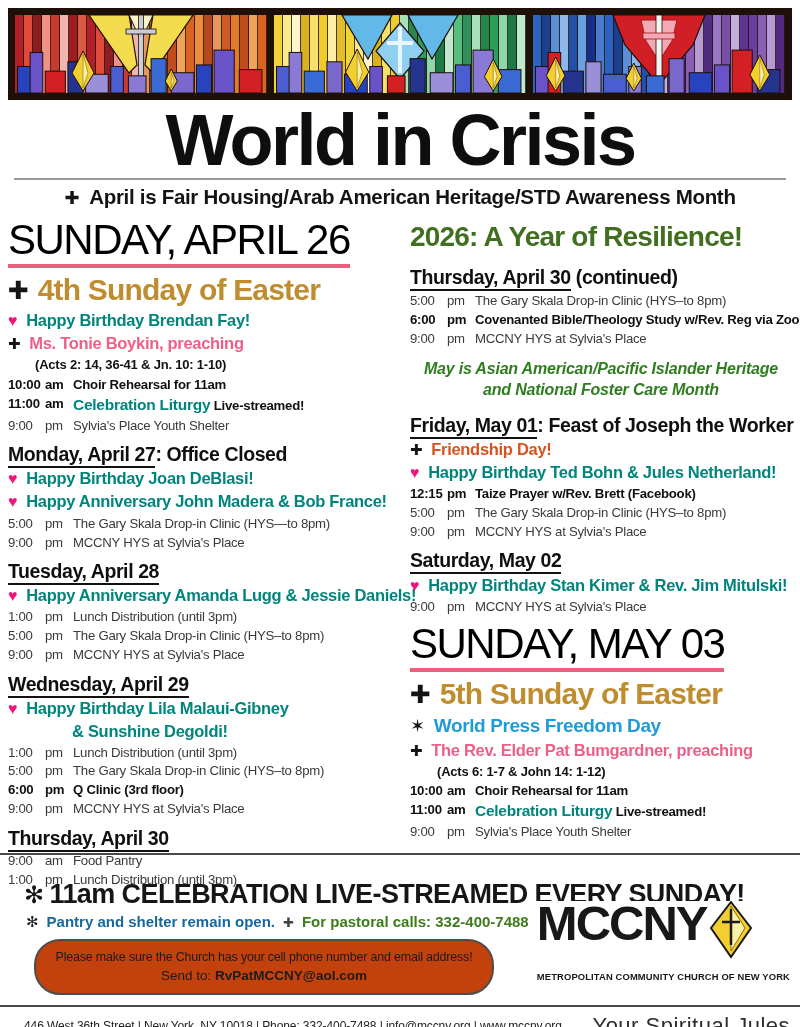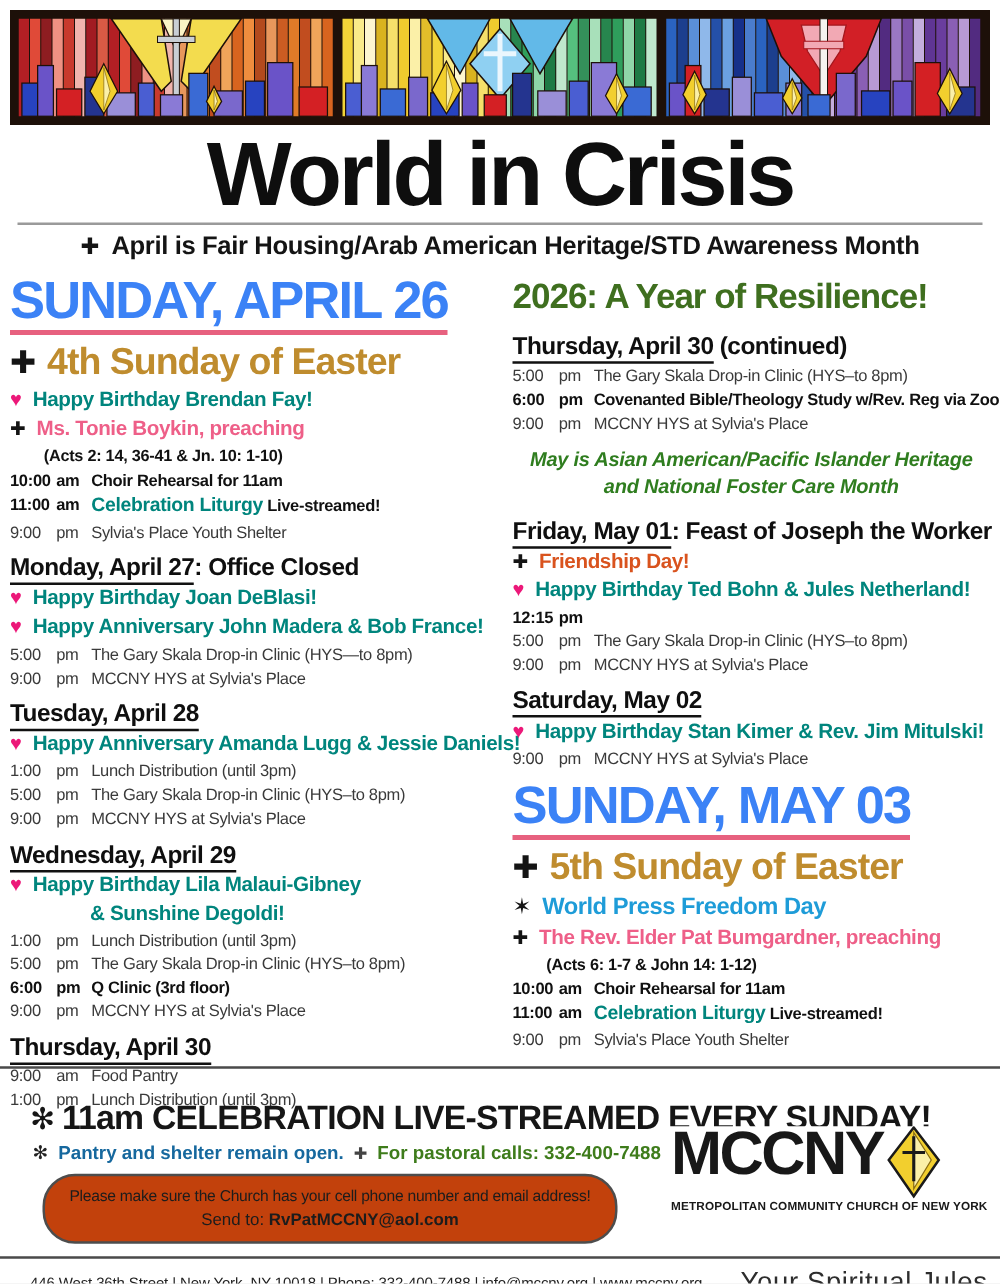--- a/index.html
+++ b/index.html
@@ -14,21 +14,21 @@
   .subtitle{display:flex;justify-content:center;align-items:baseline;gap:10px;font-weight:800;
             font-size:20.5px;letter-spacing:-0.3px;color:#141414;}
   .subtitle .sub-cross{font-size:18px;}
   
   .cols{display:flex;padding:0 8px;gap:12px;margin-top:10px;height:630px;}
   .col-left{width:390px;flex:none;}
   .col-right{flex:1;min-width:0;}
   .col-title{color:#3f6f1f;font-size:28px;font-weight:800;letter-spacing:-0.8px;margin:2px 0 12px 0;white-space:nowrap;}
   .sec{margin-bottom:8px;}
   .big-day{margin-bottom:6px;}
-  .big-day-text{display:inline-block;font-size:42px;font-weight:700;color:#3b82f6;letter-spacing:-1.5px;
+  .big-day-text{display:inline-block;font-size:42px;font-weight:400;color:#000000;letter-spacing:-1.5px;
                 line-height:1;border-bottom:4px solid #e7617f;padding-bottom:3px;}
   .day-head{font-size:19.5px;font-weight:800;letter-spacing:-0.4px;white-space:nowrap;color:#0f0f0f;
             margin-bottom:2px;line-height:1.25;}
   .day-ul{border-bottom:2.5px solid #111;padding-bottom:1px;}
   .feature{font-weight:bold;font-size:16.5px;white-space:nowrap;display:flex;gap:9px;align-items:baseline;
            line-height:1.26;letter-spacing:-0.3px;margin:2px 0;}
   .feature .f-icon{flex:none;}
   .feature.xl{margin:3px 0 2px 0;}
   .feature.xl .f-text{font-size:30px;letter-spacing:-0.8px;line-height:1.05;}
   .feature.xl .f-icon{font-size:25px;position:relative;top:-1px;}
@@ -65,21 +65,21 @@
   .pill-l1{font-size:12.5px;color:#1c1c1c;letter-spacing:-0.2px;line-height:1.5;}
   .pill-l2{font-size:13.5px;color:#1c1c1c;line-height:1.4;}
   .pill-email{font-weight:bold;}
   .f-div2{border-top:2px solid #4a4a4a;margin:2px 0 0 0;}
   .f-bottom{display:flex;justify-content:space-between;align-items:center;padding:6px 10px 0 24px;}
   .address{font-size:12px;color:#222;letter-spacing:-0.1px;white-space:nowrap;}
   .slogan{font-size:22px;font-weight:400;letter-spacing:0.5px;color:#2d2d2d;white-space:nowrap;}
   .logo{position:absolute;right:10px;top:48px;text-align:left;background:#fff;padding-left:6px;}
   .logo-row{display:flex;align-items:flex-start;gap:2px;}
   .logo-acronym{font-size:49px;font-weight:800;letter-spacing:-2px;line-height:0.9;color:#181818;}
-  .logo-fullname{font-size:9.4px;font-weight:bold;letter-spacing:0.14px;margin-top:0;white-space:nowrap;color:#181818;}
+  .logo-fullname{font-size:9.4px;font-weight:bold;letter-spacing:0.14px;margin-top:12px;white-space:nowrap;color:#181818;}
 </style>
 </head>
 <body>
 
 <div class="page">
 
   <svg id="banner" width="784" height="92" viewBox="0 0 784 92">
       <rect x="0" y="0" width="784" height="92" fill="#1d1009"></rect>
       <g transform="translate(7,7)">
         <rect x="0" y="0" width="8.2" height="78" fill="#b31f24"></rect>
@@ -393,20 +393,21 @@
               <span class="f-icon cross">✚</span>
               <span class="f-text c-orange">Friendship Day!</span>
             </div>
             <div class="feature">
               <span class="f-icon heart">♥</span>
               <span class="f-text c-teal">Happy Birthday Ted Bohn &amp; Jules Netherland!</span>
             </div>
             <div class="event ev-bold">
               <span class="ev-time">12:15</span>
               <span class="ev-ampm">pm</span>
+              <span class="ev-text"><span>Taize Prayer w/Rev. Brett (Facebook)</span></span>
             </div>
             <div class="event">
               <span class="ev-time">5:00</span>
               <span class="ev-ampm">pm</span>
               <span class="ev-text"><span>The Gary Skala Drop-in Clinic (HYS–to 8pm)</span></span>
             </div>
             <div class="event">
               <span class="ev-time">9:00</span>
               <span class="ev-ampm">pm</span>
               <span class="ev-text"><span>MCCNY HYS at Sylvia's Place</span></span>

